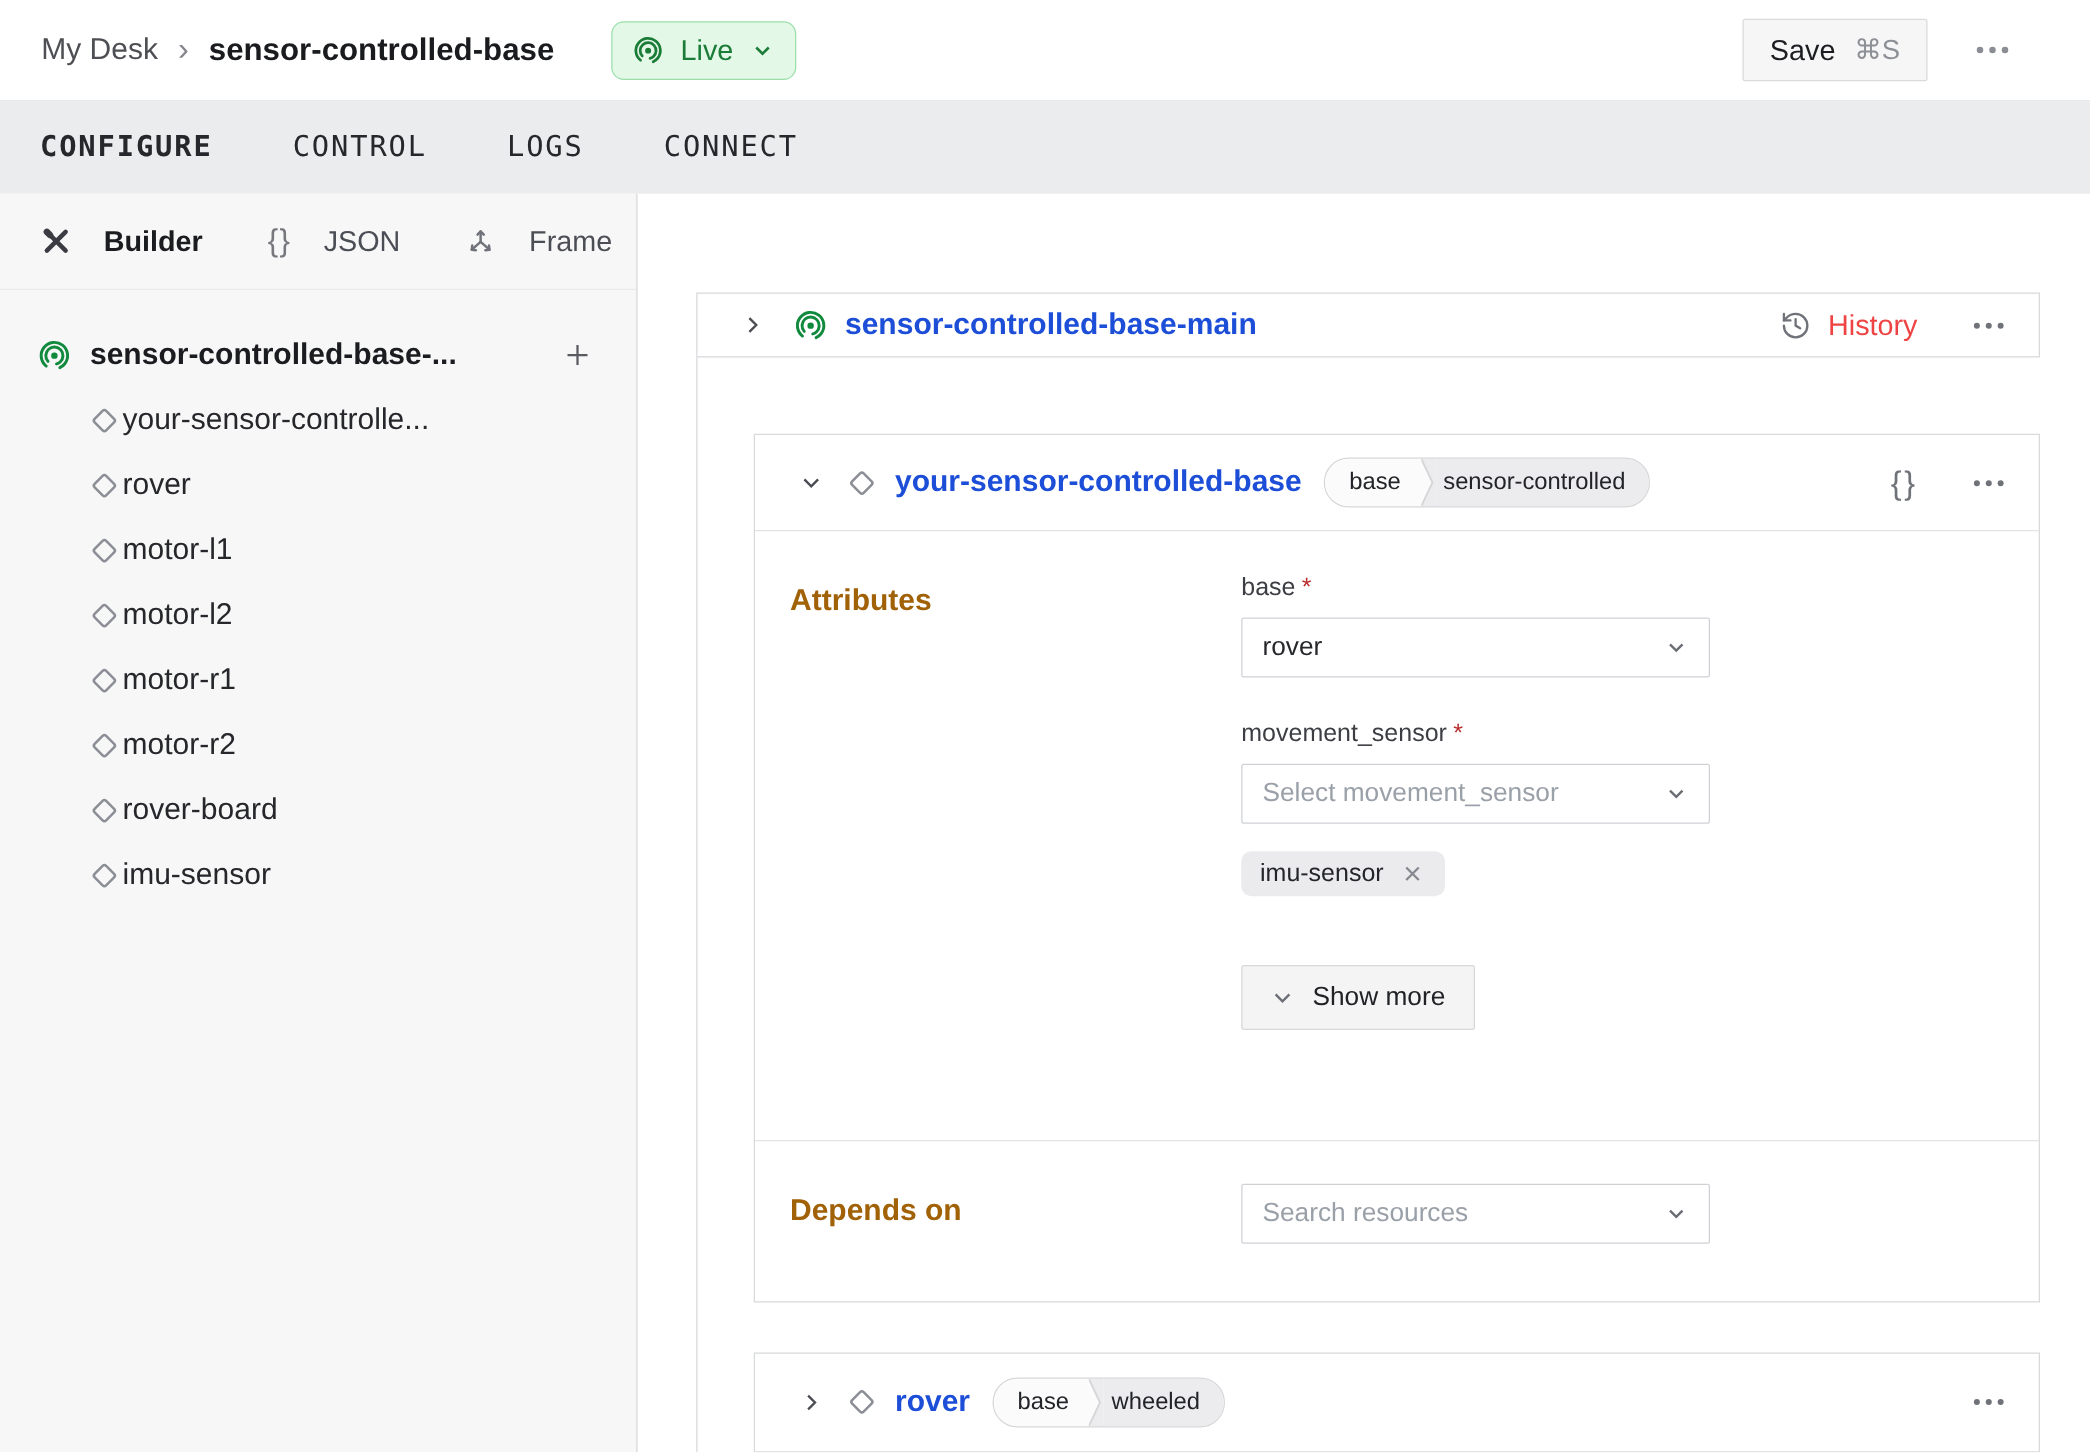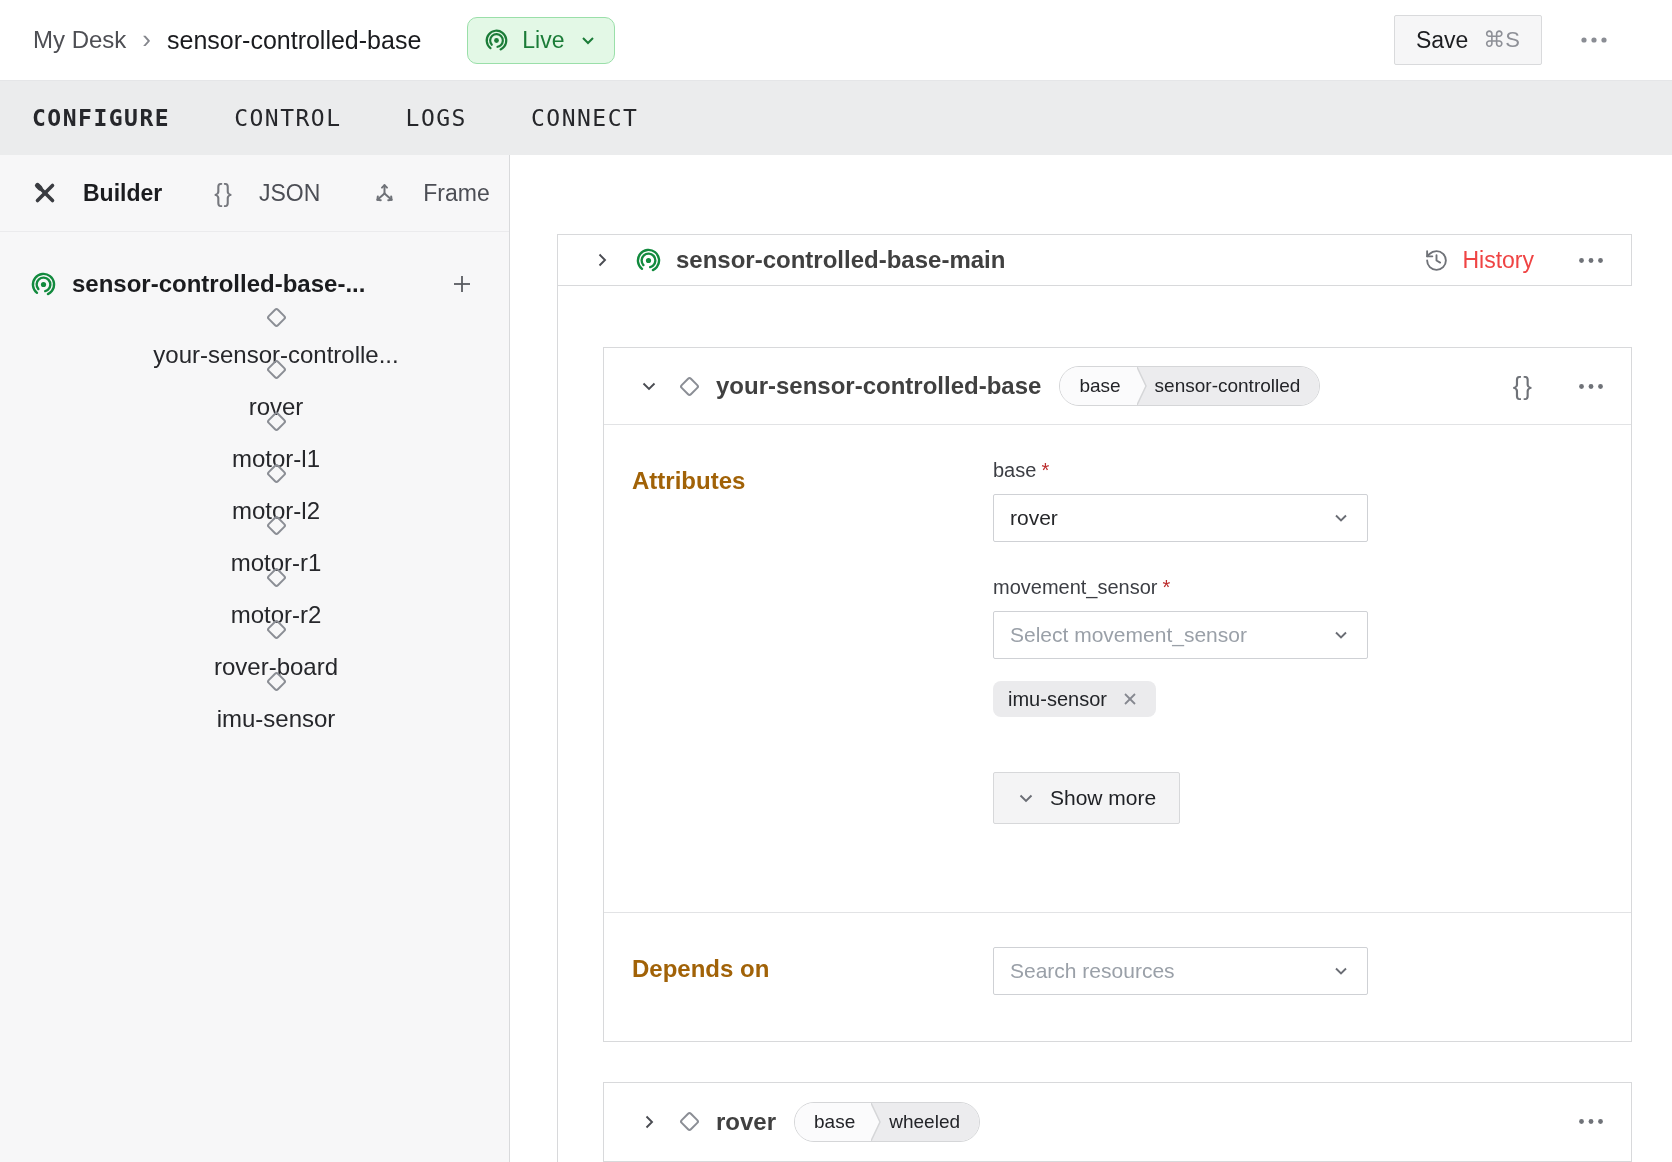--- a/index.html
+++ b/index.html
@@ -13,21 +13,21 @@
   svg { display:block; }
 
   
   .topbar {
     height:81px; display:flex; align-items:center;
     padding:0 58px 0 33px; border-bottom:1px solid #e5e6e8; background:#fff;
   }
   .breadcrumb { display:flex; align-items:center; font-size:24px; }
   .crumb-parent { color:#4e4f54; }
   .crumb-sep { color:#84868c; margin:0 16px; font-size:26px; line-height:1; padding-bottom:3px;}
-  .crumb-current { color:#1a1b1e; font-weight:400; font-size:25px; }
+  .crumb-current { color:#1a1b1e; font-weight:700; font-size:25px; }
   .live-badge {
     margin-left:46px; height:47px; padding:0 16px; border-radius:10px;
     background:#e3f8e6; border:1px solid #9adfa9; color:#1b7c38;
     display:flex; align-items:center; gap:13px; font-size:23px; cursor:pointer;
   }
   .save-btn {
     margin-left:auto; height:50px; padding:0 21px; border-radius:2px;
     background:#f6f6f7; border:1px solid #d9dadc;
     display:flex; align-items:center; gap:15px; font-size:23px; color:#1d1e21;
     font-family:inherit; cursor:pointer;
@@ -60,36 +60,36 @@
   }
   .mode { display:flex; align-items:center; gap:26px; background:none; border:none;
     font-family:inherit; font-size:23px; color:#4c4e55; cursor:pointer; }
   .mode.active { color:#1b1c1f; font-weight:700; }
   .mode .braces { font-size:25px; color:#76787e; font-weight:500; letter-spacing:1px;}
 
   .tree { padding:26px 30px 0 30px; }
   .tree-root { display:flex; align-items:center; height:52px; gap:15px; cursor:pointer;}
   .tree-root-label { font-size:24px; font-weight:700; color:#1b1c1f; flex:1;
     white-space:nowrap; overflow:hidden; }
-  .tree-item { display:flex; align-items:center; height:52px; gap:16px;
-    padding-left:43px; cursor:pointer;flex-direction:column; }
+  .tree-item { display:flex; align-items:center; height:52px; gap:4px;
+    padding-left:43px; cursor:pointer; }
   .tree-item-label { font-size:24px; color:#26272b; white-space:nowrap; }
   .diamond {
     width:15px; height:15px; border:2.4px solid #8b8e95; border-radius:3px;
     transform:rotate(45deg); flex:0 0 auto; margin:0 3px;
   }
 
   
   .main { flex:1; padding:79px 0 0 47px; display:flex; flex-direction:column; }
   .card { background:#fff; border:1px solid #d8d9db; width:1075px; }
   .card-header { display:flex; align-items:center; }
 
   .machine-card { height:68px; }
   .machine-card .card-header { height:100%; padding:0 21px 0 35px; }
-  .card-title { font-size:24px; font-weight:700; color:#404040; white-space:nowrap; }
+  .card-title { font-size:24px; font-weight:700; color:#1d4ed8; white-space:nowrap; }
   .machine-card .card-title { margin-left:14px; }
   .hd-gap { margin-left:24px; }
   .right-group { margin-left:auto; display:flex; align-items:center; }
   .history-btn { display:flex; align-items:center; gap:13px; background:none; border:none;
     font-family:inherit; font-size:23px; color:#ef4444; cursor:pointer; }
   .right-group .icon-btn { margin-left:38px; }
 
   .nest { flex:1; margin-top:0; border-left:1px solid #d8d9db; padding-left:45px; }
   .inner-card { width:1029px; }
   .component-card { margin-top:61px; }

